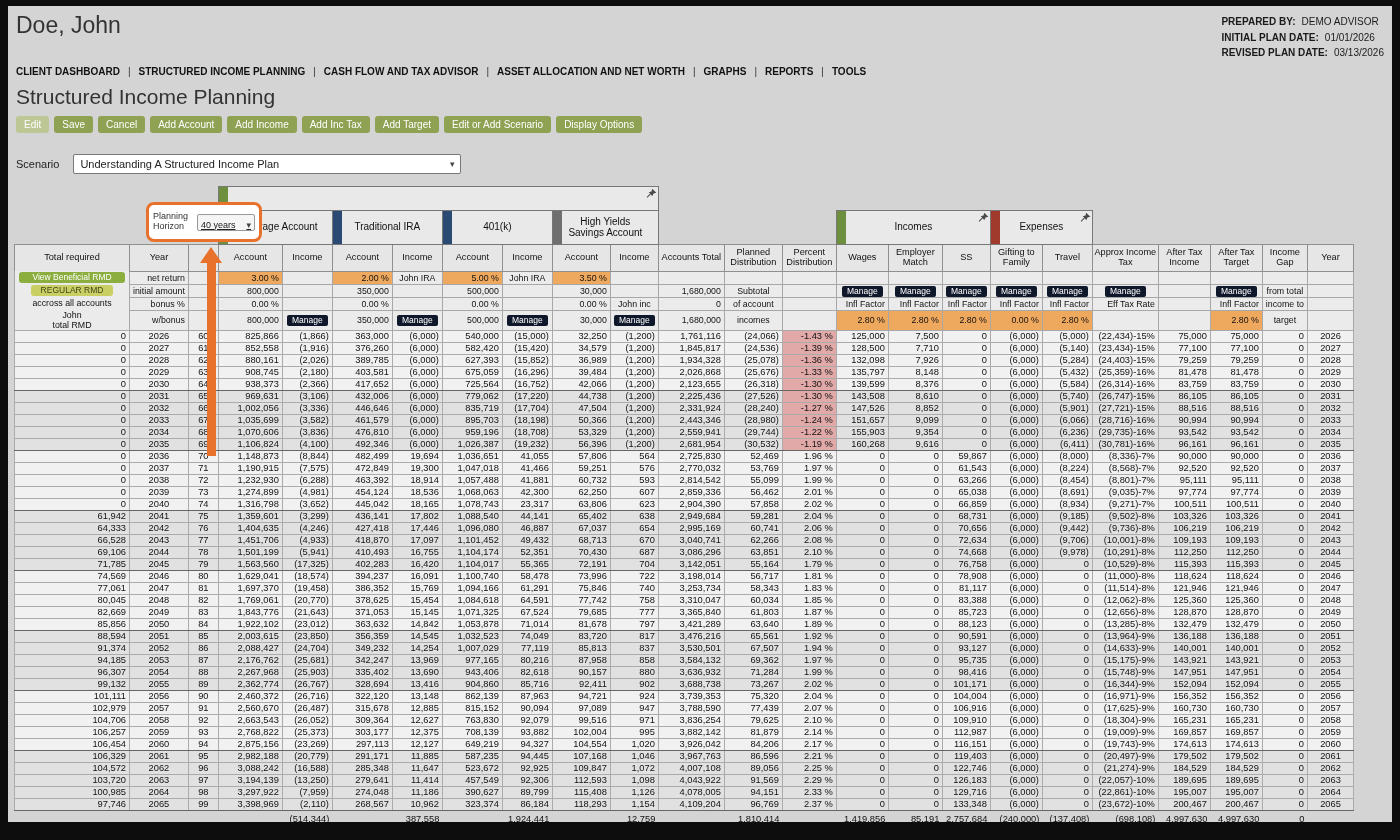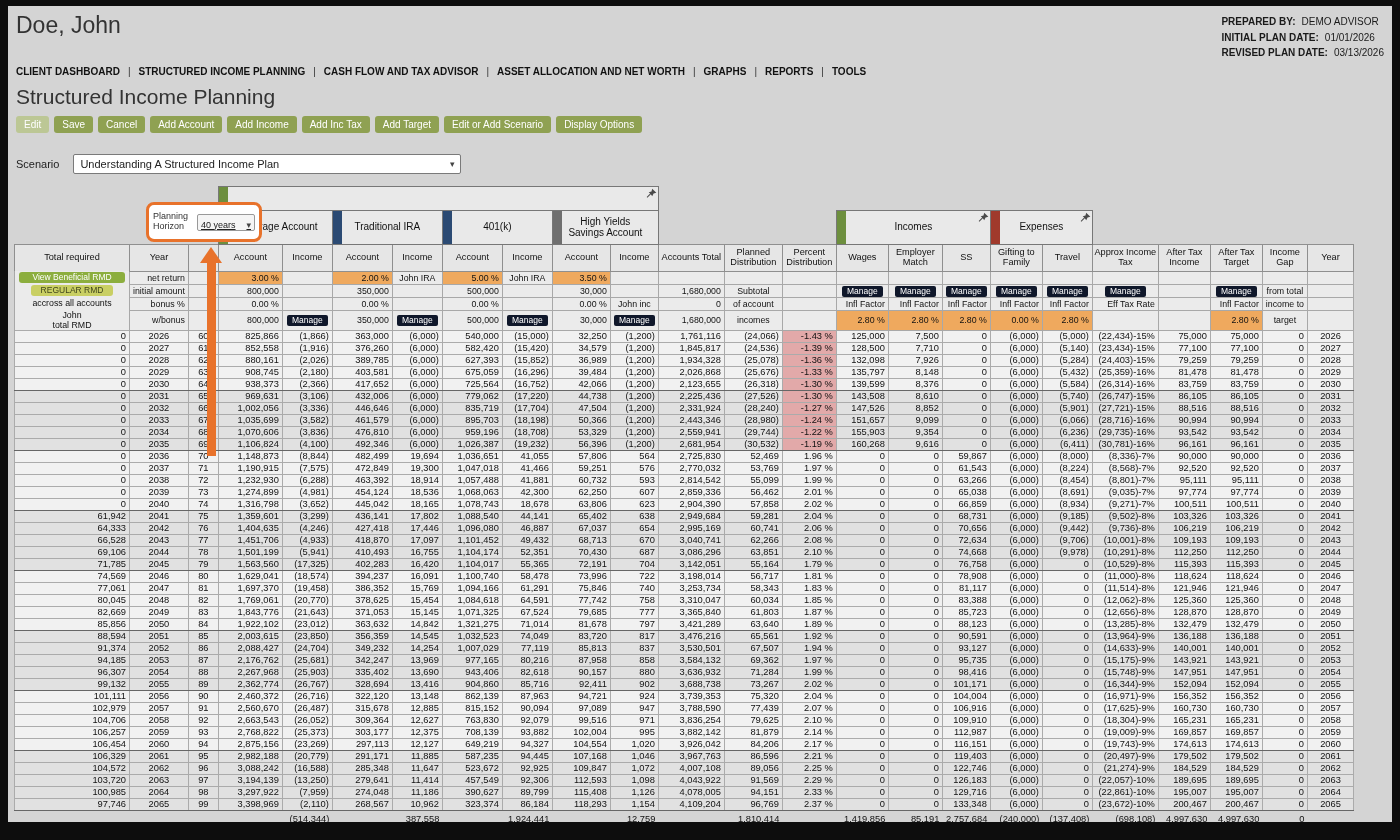--- a/index.html
+++ b/index.html
@@ -665,21 +665,21 @@
           </tr>
           <tr class="band-a band-end">
             <td>0</td>
             <td class="ctr">2040</td>
             <td class="ctr">74</td>
             <td>1,316,798</td>
             <td>(3,652)</td>
             <td>445,042</td>
             <td>18,165</td>
             <td>1,078,743</td>
-            <td>18,678</td>
+            <td>23,317</td>
             <td>63,806</td>
             <td>623</td>
             <td>2,904,390</td>
             <td>57,858</td>
             <td>2.02 %</td>
             <td>0</td>
             <td>0</td>
             <td>66,859</td>
             <td>(6,000)</td>
             <td>(8,934)</td>
@@ -924,21 +924,21 @@
             <td class="ctr">2049</td>
           </tr>
           <tr class="band-a band-end">
             <td>85,856</td>
             <td class="ctr">2050</td>
             <td class="ctr">84</td>
             <td>1,922,102</td>
             <td>(23,012)</td>
             <td>363,632</td>
             <td>14,842</td>
-            <td>1,321,275</td>
+            <td>1,053,878</td>
             <td>71,014</td>
             <td>81,678</td>
             <td>797</td>
             <td>3,421,289</td>
             <td>63,640</td>
             <td>1.89 %</td>
             <td>0</td>
             <td>0</td>
             <td>88,123</td>
             <td>(6,000)</td>

